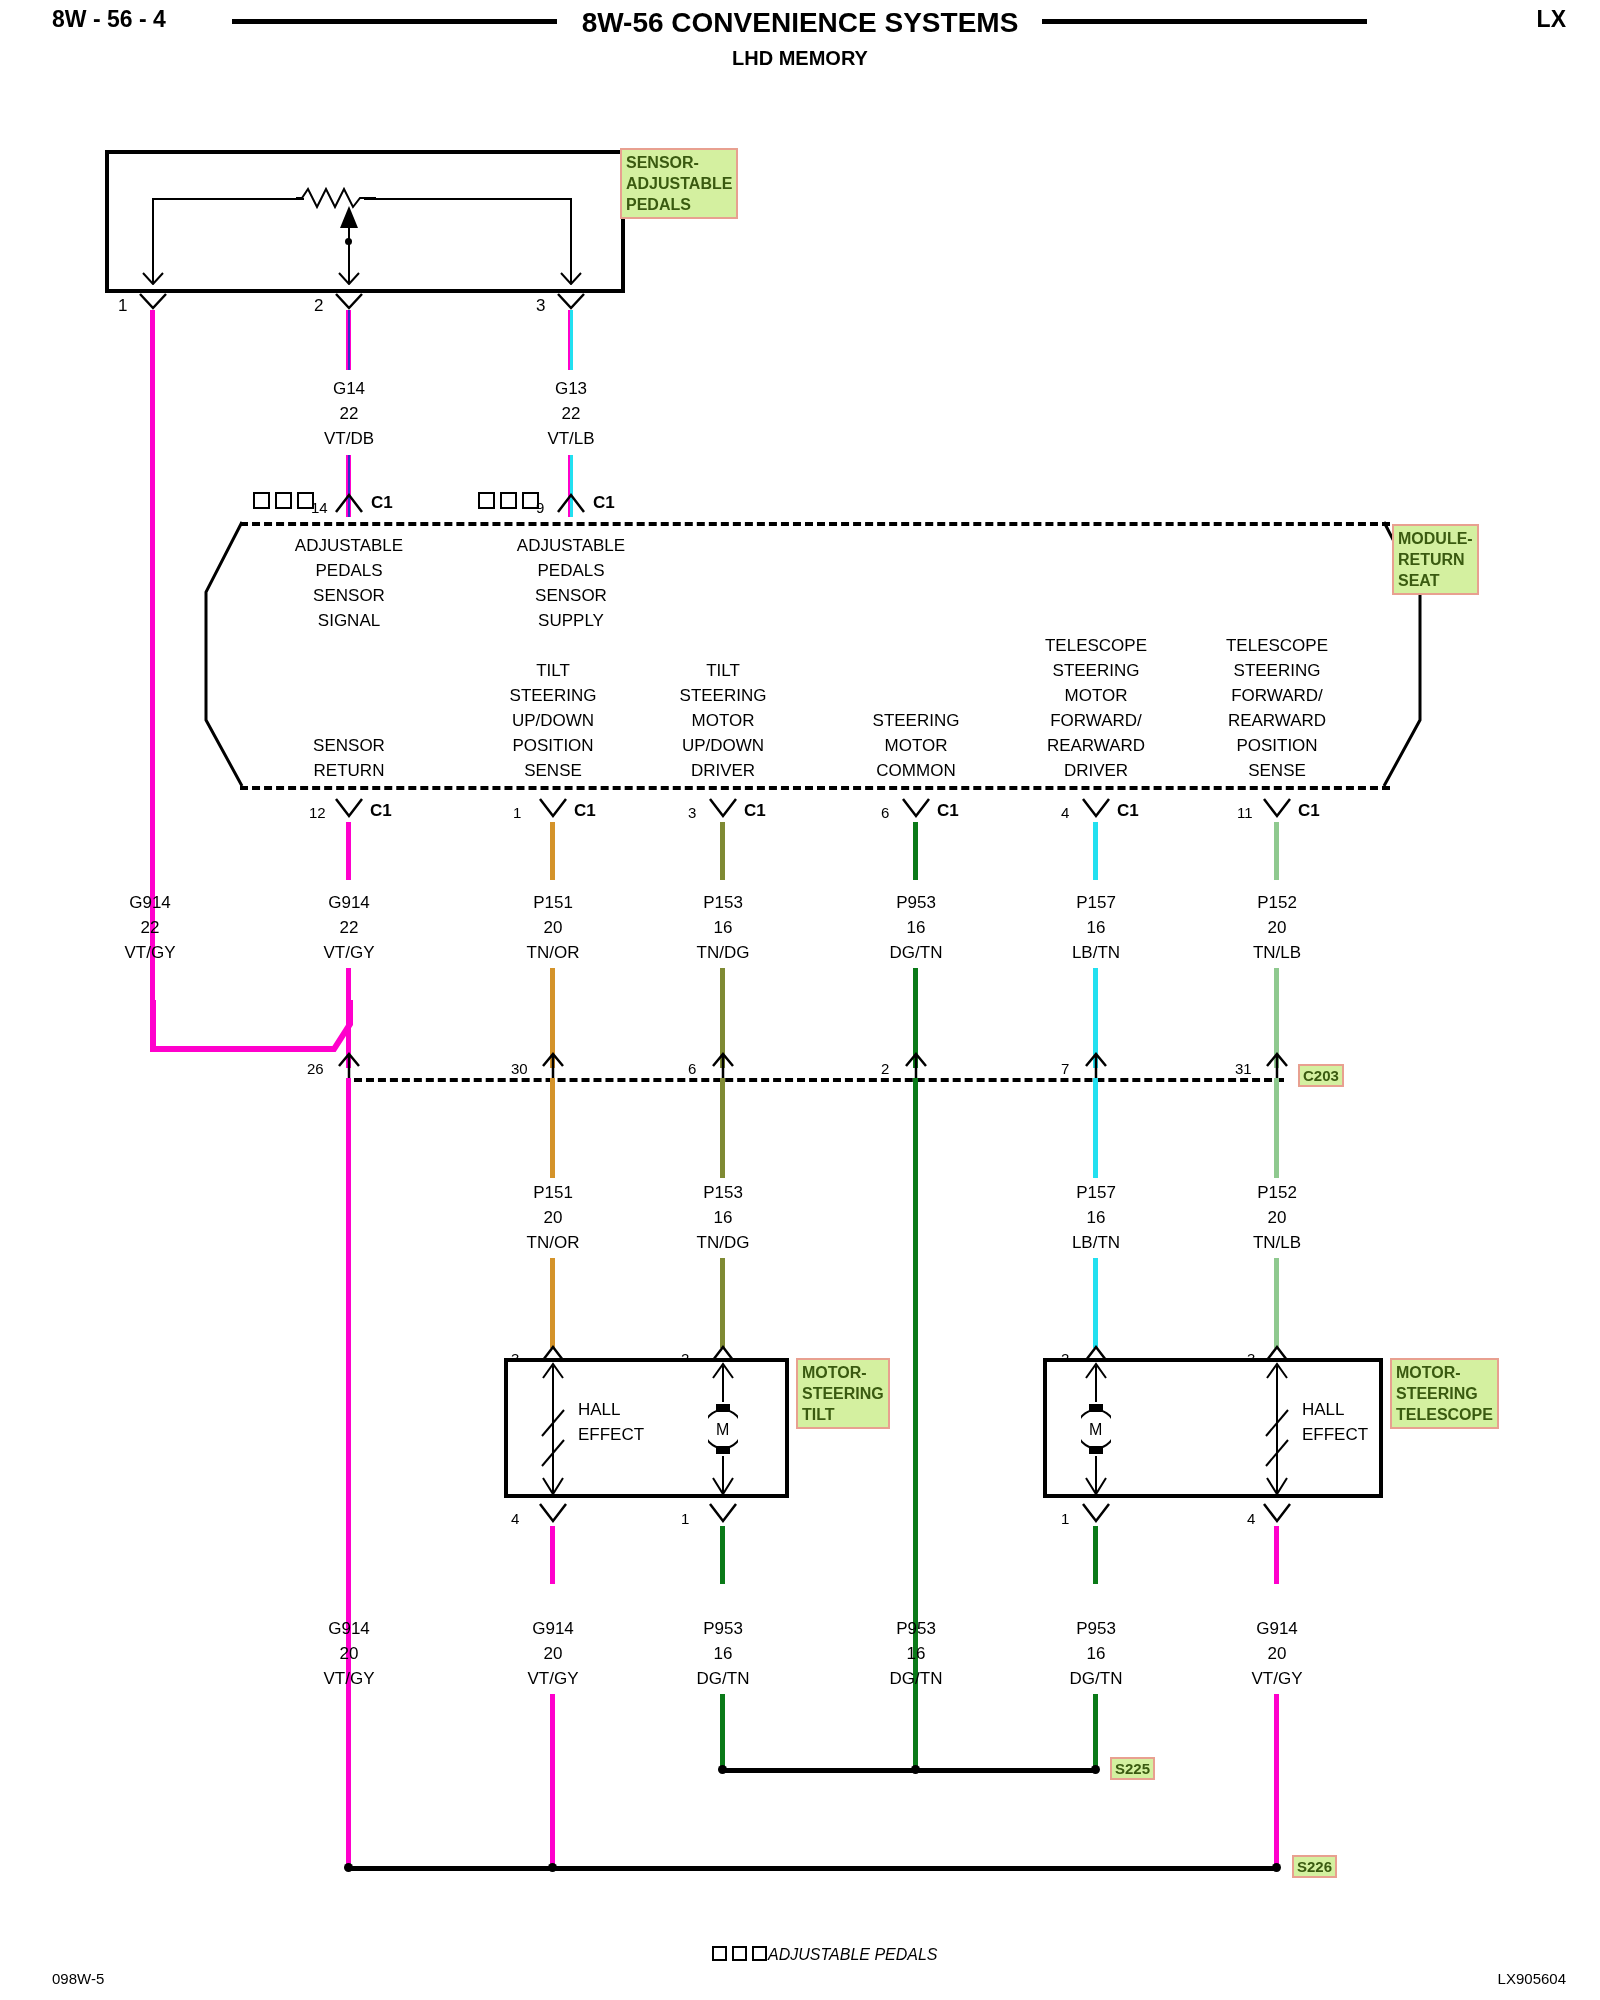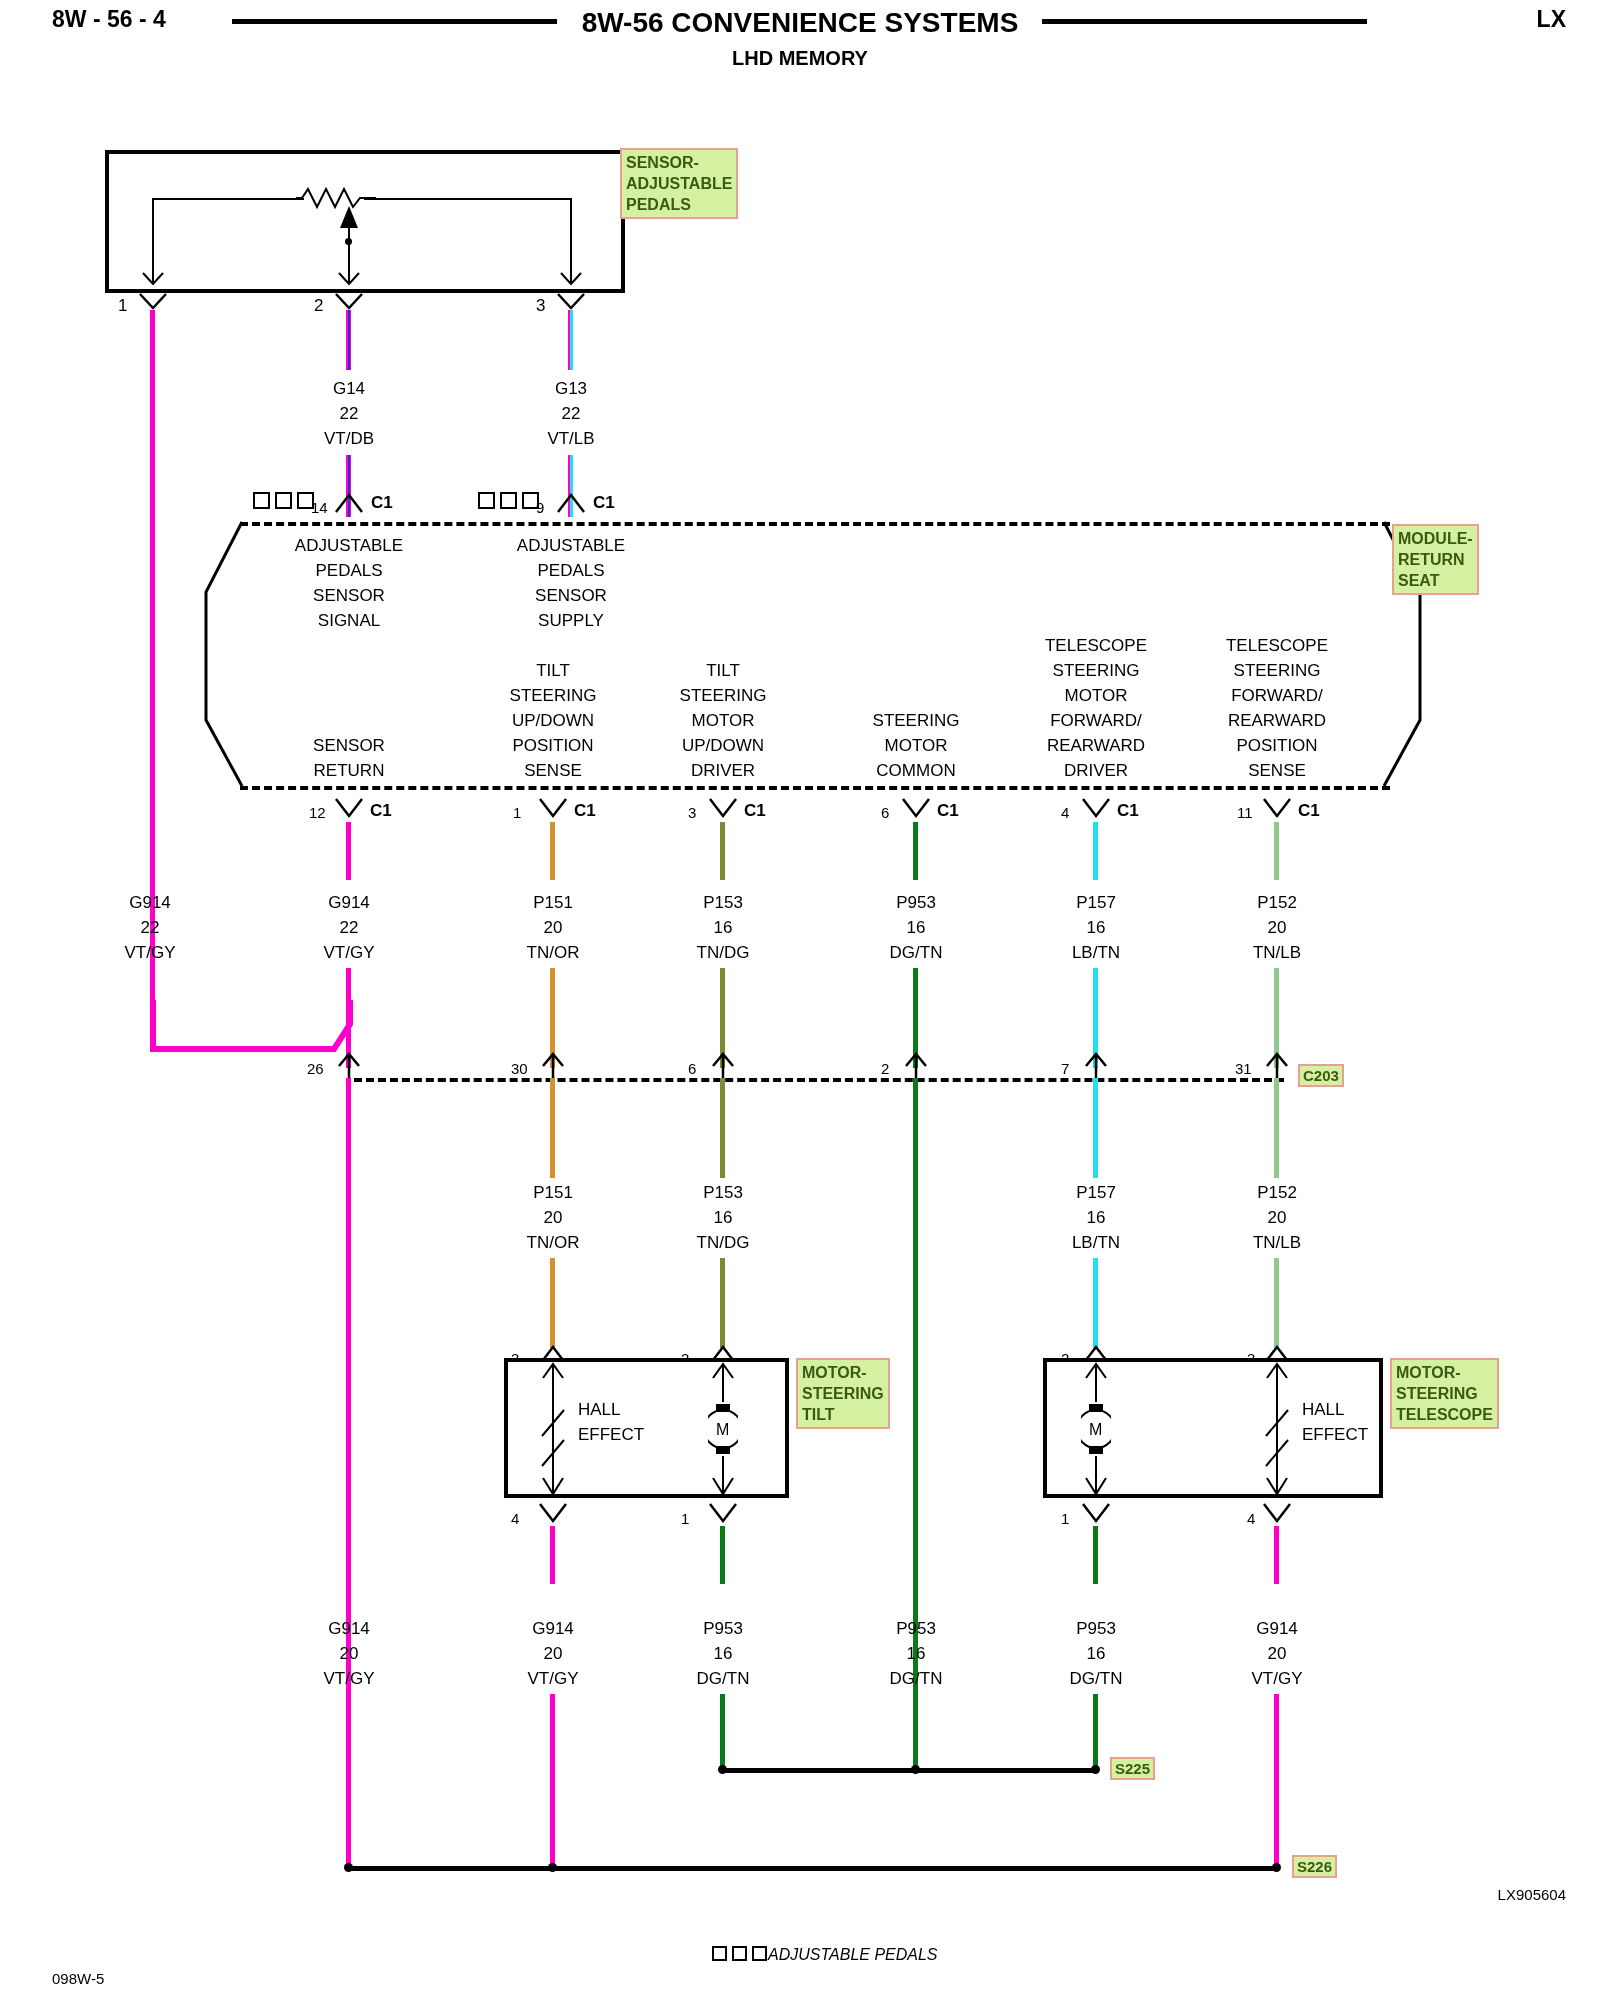--- a/index.html
+++ b/index.html
@@ -462,13 +462,13 @@
 <div class="dot" style="left:344px;top:1863px;"></div>
 <div class="dot" style="left:548px;top:1863px;"></div>
 <div class="dot" style="left:1272px;top:1863px;"></div>
 <div class="tagsm" style="left:1292px;top:1855px;">S226</div>
 
 <div class="abs" style="left:712px;top:1944px;">
   <span class="sq" style="width:11px;height:11px;"></span><span class="sq" style="width:11px;height:11px;"></span><span class="sq" style="width:11px;height:11px;"></span>
 </div>
 <div class="abs txt" style="left:768px;top:1944px;font-size:16px;font-style:italic;">ADJUSTABLE PEDALS</div>
 <div class="abs txt" style="left:52px;top:1968px;font-size:15px;">098W-5</div>
-<div class="abs txt" style="right:34px;top:1884px;font-size:15px;">LX905604</div>
+<div class="abs txt" style="right:34px;top:1968px;font-size:15px;">LX905604</div>
 
 </body></html>

